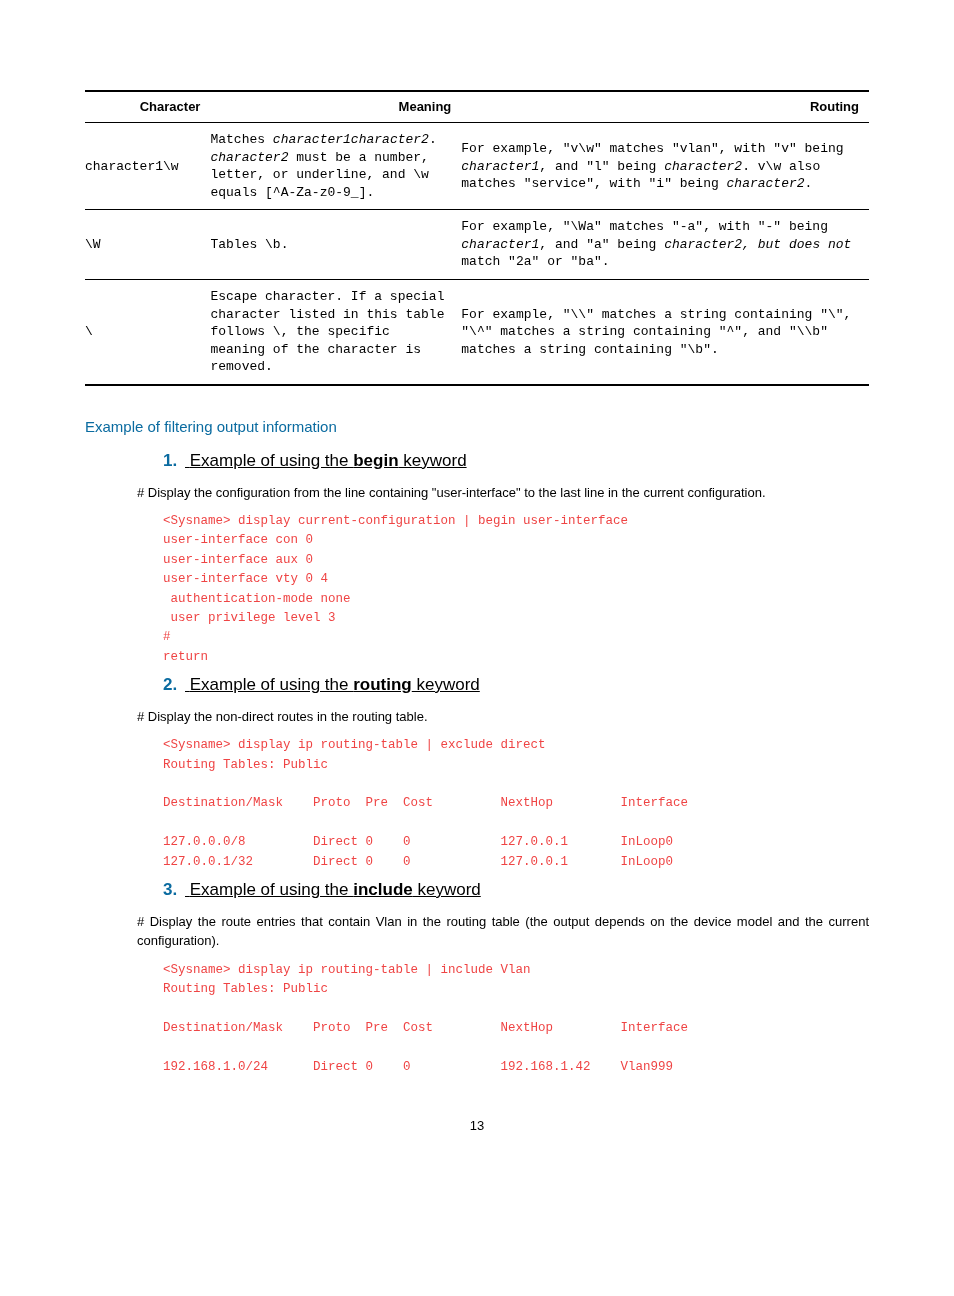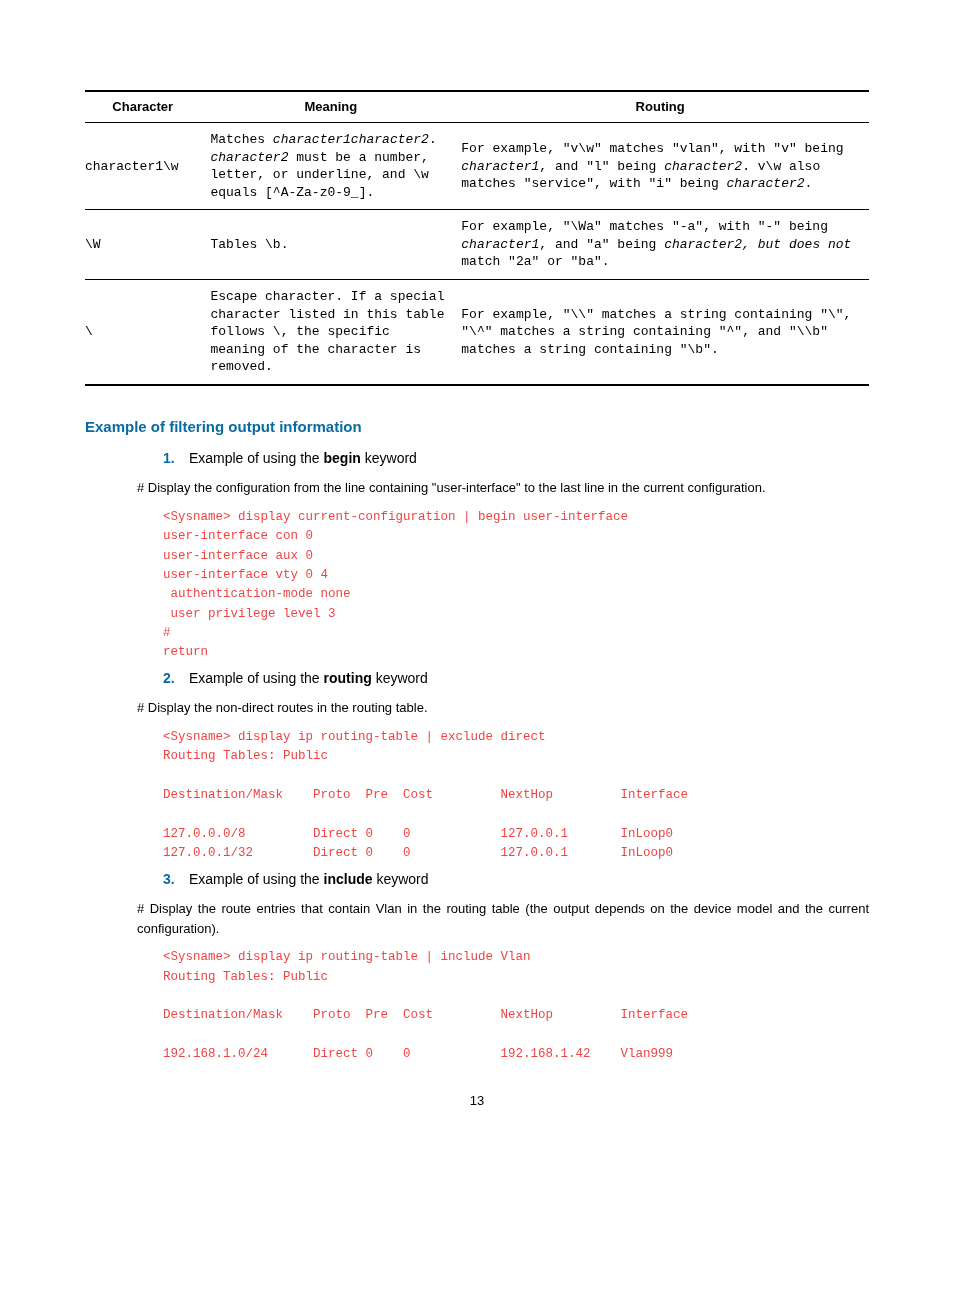--- a/index.html
+++ b/index.html
@@ -15,21 +15,21 @@
   table {
     border-collapse: collapse;
     width: 100%;
     margin-bottom: 30px;
   }
   thead tr {
     border-top: 2px solid #000;
     border-bottom: 1.5px solid #000;
   }
   th {
-    text-align: center;
+    text-align: right;
     font-weight: bold;
     padding: 6px 10px 6px 0;
     font-size: 13px;
   }
   tbody tr {
     border-bottom: 1px solid #000;
   }
   tbody tr:last-child {
     border-bottom: 2px solid #000;
   }
@@ -40,53 +40,54 @@
     line-height: 1.35;
     font-family: Liberation Mono, monospace;
   }
   .col1 { width: 16%; }
   .col2 { width: 32%; }
   .col3 { width: 52%; }
   .italic { font-style: italic; }
   h2 {
     color: #0a6ba0;
     font-size: 15px;
-    font-weight: bold;
+    font-weight: normal;
     margin: 20px 0 12px 0;
   }
   .step-num {
     color: #0a6ba0;
     font-weight: bold;
     display: inline-block;
     width: 22px;
   }
   .step-line {
     margin: 6px 0 6px 78px;
-    font-size: 14px;
+    font-size: 17px;
+    text-decoration: underline;
   }
   .para {
     margin: 10px 0 10px 52px;
     font-size: 13px;
     line-height: 1.5;
   }
   .para-justify {
     text-align: justify;
   }
   pre.code {
     font-family: "Courier New", monospace;
     font-size: 12.5px;
     margin: 4px 0 4px 78px;
     line-height: 1.55;
     white-space: pre;
     color: #ef4444;
   }
   .bold { font-weight: bold; }
   .page-num {
     text-align: center;
-    margin-top: 28px;
+    margin-top: 40px;
     font-size: 13px;
   }
 </style>
 </head>
 <body>
 
 <table>
   <thead>
     <tr>
       <th class="col1">Character</th>

